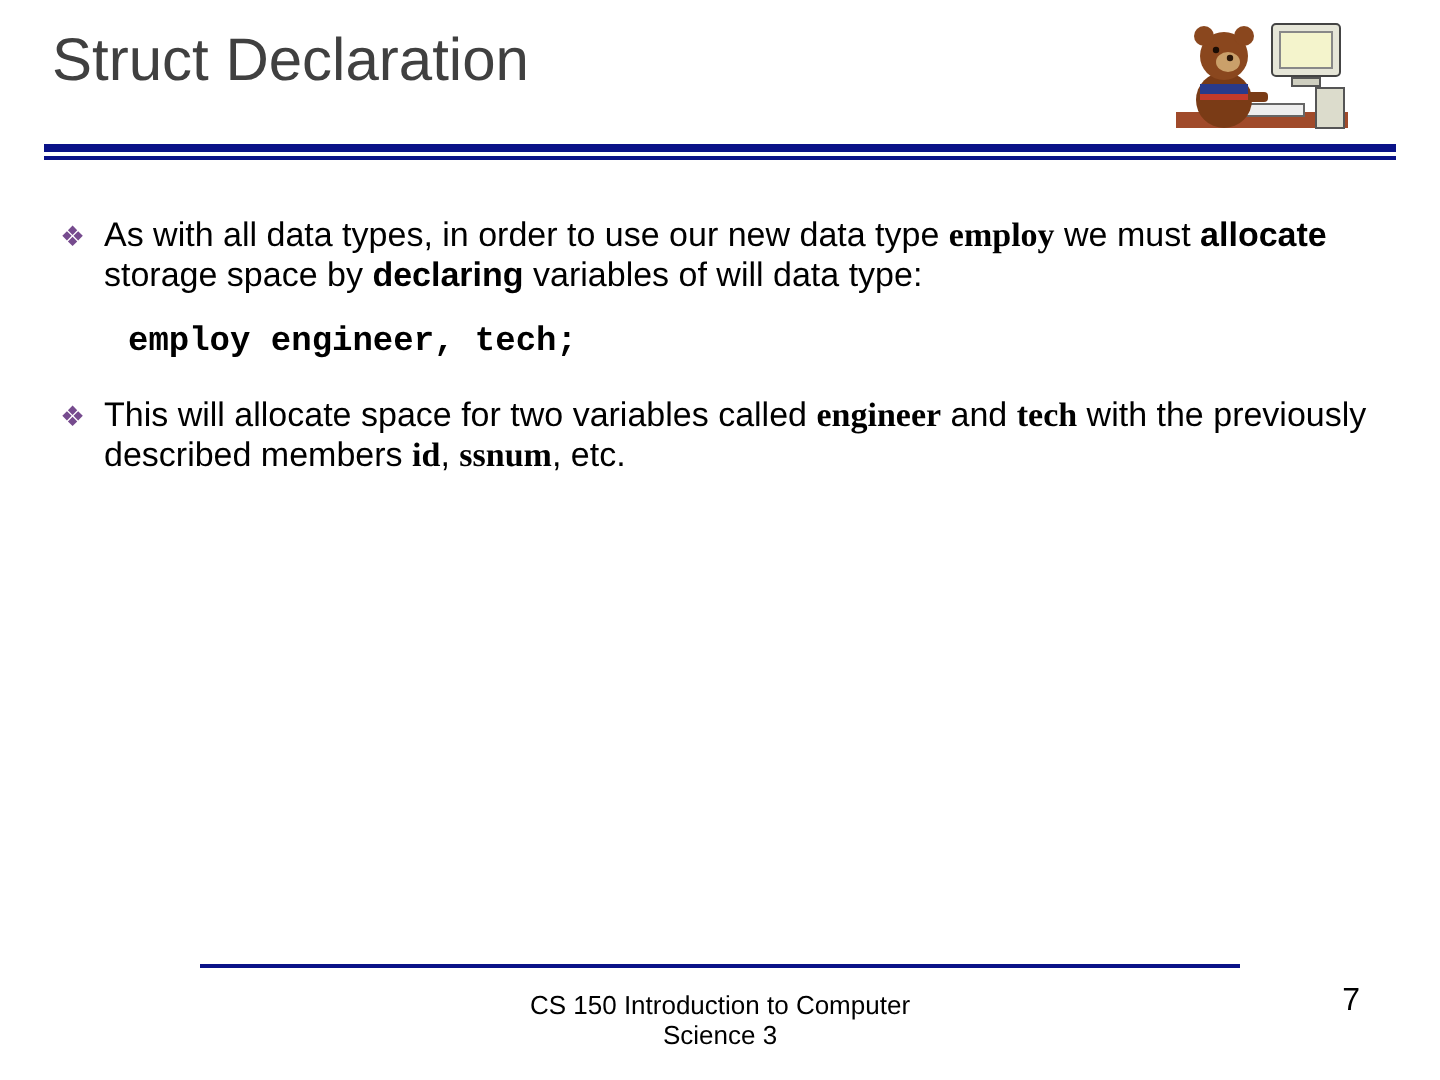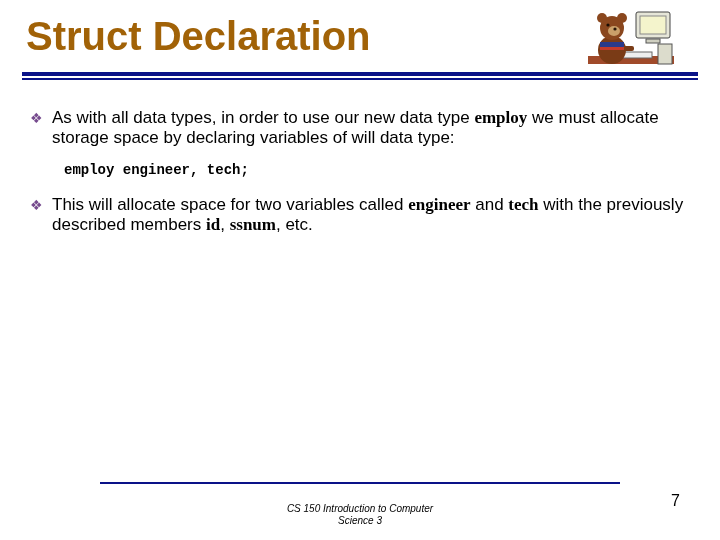--- a/index.html
+++ b/index.html
@@ -4,23 +4,23 @@
 <style>
   * { margin: 0; padding: 0; box-sizing: border-box; }
   html, body { width: 720px; height: 540px; background: #fff; font-family: Arial, Helvetica, sans-serif; }
   .slide {
     position: relative;
     width: 720px;
     height: 540px;
     padding: 14px 30px 0 30px;
   }
   .title {
-    font-size: 40px;
-    font-weight: 700;
-    color: #a16207;
+    font-size: 30px;
+    font-weight: 400;
+    color: #404040;
     margin-left: -4px;
     letter-spacing: 0px;
   }
   .hr-wrap{
     position:absolute;
     left:22px; right:22px; top:72px;
   }
   .hr-thick{height:4px;background:#0a1288;}
   .hr-gap{height:2px;background:transparent;}
   .hr-thin{height:2px;background:#0a1288;}
@@ -52,40 +52,39 @@
   }
   .btext { flex: 1; }
   .mono {
     font-family: Liberation Serif, serif;
     font-weight: bold;
   }
   .codeline {
     margin: 6px 0 16px 34px;
     font-family: "Courier New", Courier, monospace;
     font-weight: bold;
-    font-size: 14px;
+    font-size: 17px;
   }
-  .b { font-weight: normal; margin-top: 12px; }
+  .b { font-weight: bold; margin-top: 12px; }
   .footer-rule {
     position: absolute;
     left: 100px;
     right: 100px;
     bottom: 56px;
     height: 2px;
     background: #0a1288;
   }
   .footer-text {
     position: absolute;
     left: 0; right: 0;
     bottom: 14px;
     text-align: center;
-    font-size: 10px;
+    font-size: 13px;
     color: #000;
     line-height: 1.15;
-    font-style: italic;
   }
   .page-num {
     position: absolute;
     right: 40px;
     bottom: 30px;
     font-size: 16px;
     color: #000;
   }
 </style>
 </head>

